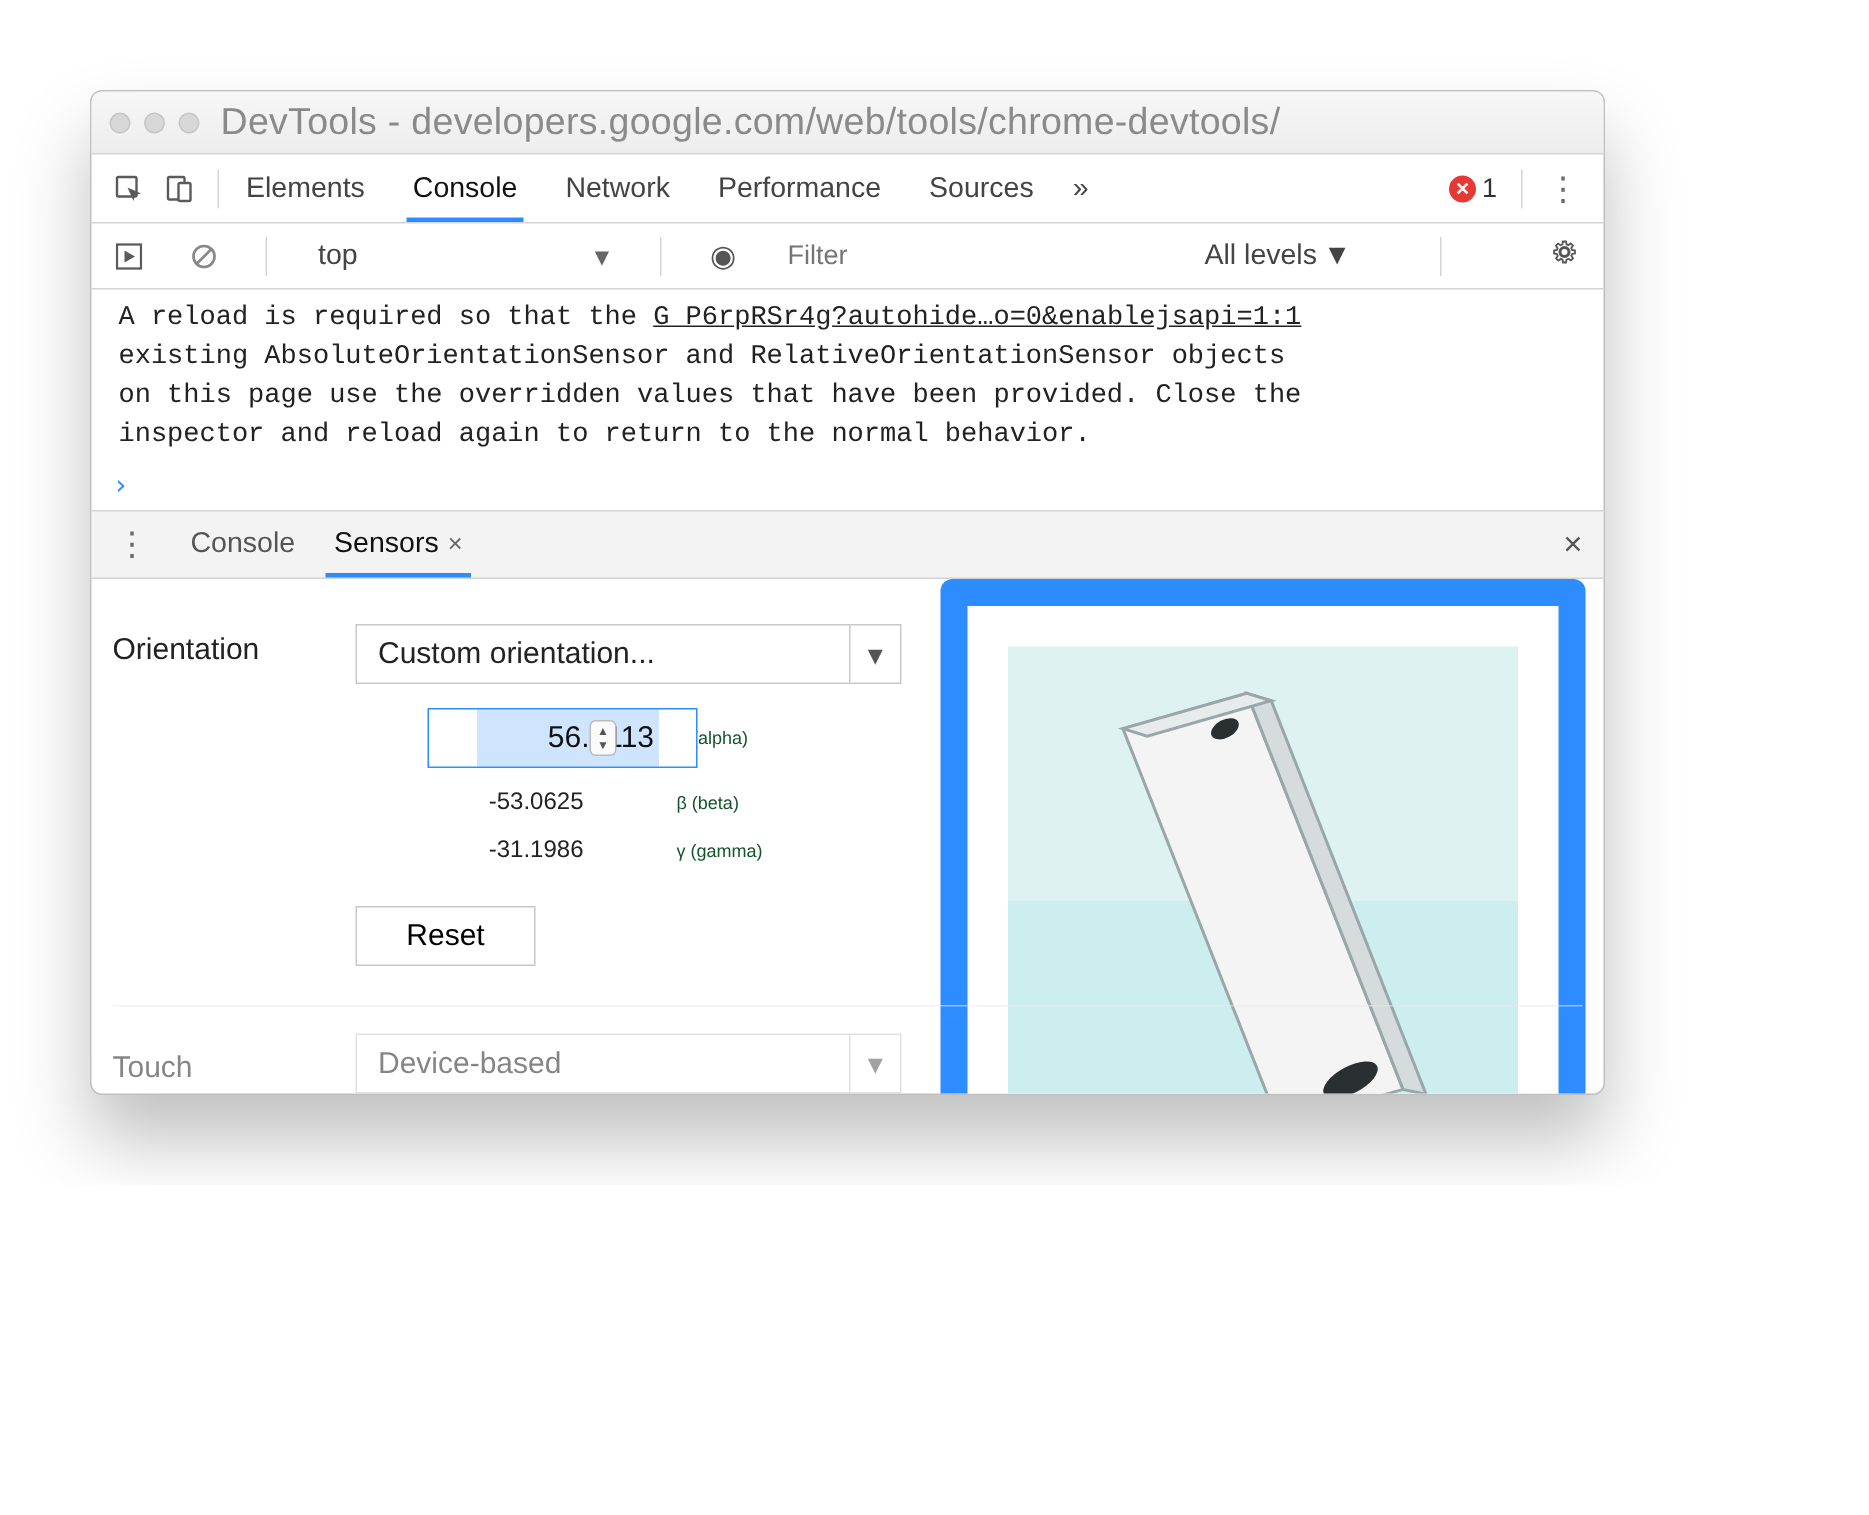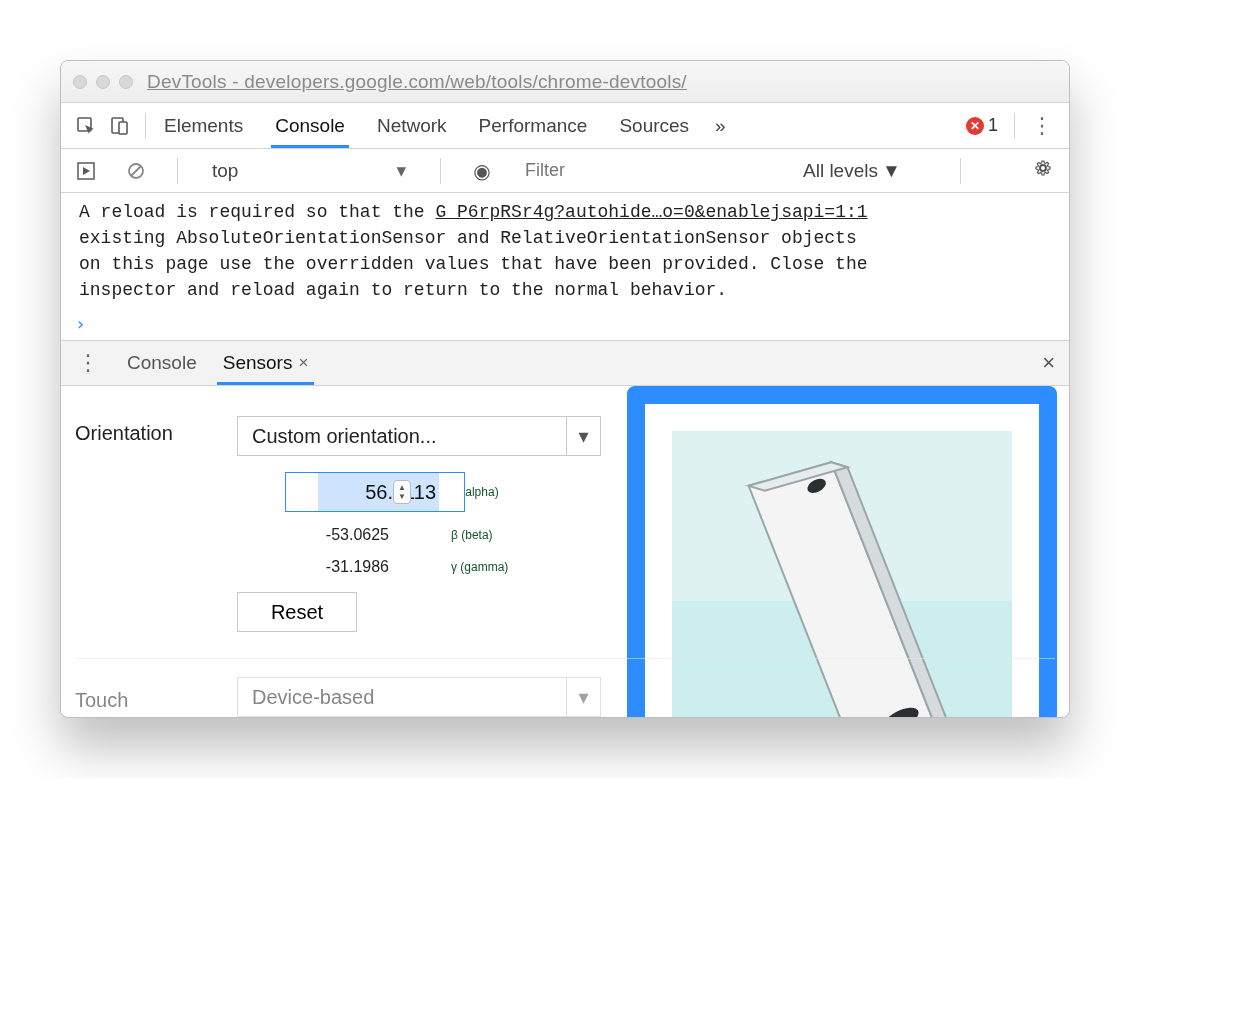--- a/index.html
+++ b/index.html
@@ -21,21 +21,21 @@
   .titlebar {
     height: 42px;
     background: linear-gradient(#f7f7f7,#ededed);
     border-bottom: 1px solid #d4d4d4;
     display: flex;
     align-items: center;
     padding: 0 12px;
   }
   .traffic { display: flex; gap: 9px; margin-right: 14px; }
   .dot { width: 14px; height: 14px; border-radius: 50%; background: #d8d8d8; border:1px solid #c6c6c6; }
-  .title-text { color: #8a8a8a; font-size: 19px; letter-spacing:.2px;text-decoration:underline; }
+  .title-text { color: #8a8a8a; font-size: 25px; letter-spacing:.2px; }
 
   .toolbar {
     height: 46px;
     border-bottom: 1px solid #d4d4d4;
     display: flex;
     align-items: center;
     padding: 0 10px;
     gap: 4px;
   }
   .icon-btn { width:30px; height:30px; display:flex; align-items:center; justify-content:center; color:#5a5a5a; cursor:pointer; }
@@ -98,21 +98,21 @@
 
   .orient-grid { margin-top:16px; display:grid; grid-template-columns: 190px 160px; row-gap:14px; align-items:center; }
   .num-input {
     width:180px; height:40px; border:1px solid #2d8cff; font-size:20px; text-align:right;
     padding:0 28px 0 10px; font-family:inherit; color:#111; background:#fff; position:relative;margin-left:48px;
   }
   .num-wrap { position:relative; width:180px; }
   .spin { position:absolute; right:6px; top:50%; transform:translateY(-50%); width:18px; height:24px; border:1px solid #bbb; border-radius:4px; background:#fafafa; display:flex; flex-direction:column; align-items:center; justify-content:center; font-size:8px; color:#555;}
   .num-static { font-size:16px; color:#222; text-align:right; padding-right:28px; width:180px; }
   .greek-label { font-size:12px; color:#14532d; padding-left:24px; }
-  .reset-btn { margin-top:16px; width:120px; height:40px; border:1px solid #c8c8c8; background:#fff; font-size:20px; cursor:pointer; }
+  .reset-btn { margin-top:28px; width:120px; height:40px; border:1px solid #c8c8c8; background:#fff; font-size:20px; cursor:pointer; }
 
   .preview-frame {
     position:absolute; right:12px; top:0px;
     width:430px; height:430px; border:18px solid #2d8cff; border-radius:8px; background:#fff;
     display:flex; align-items:center; justify-content:center;
   }
   .preview-inner { width:340px; height:340px; background:linear-gradient(#dff2f2 0 50%, #cdeeee 50% 100%); position:relative; }
   .phone-svg { position:absolute; inset:0; }
   .touch-row { border-top:1px solid #eaeaea; padding:18px 0 0; margin-top:8px; display:flex; gap:22px; align-items:center;}
 </style>

